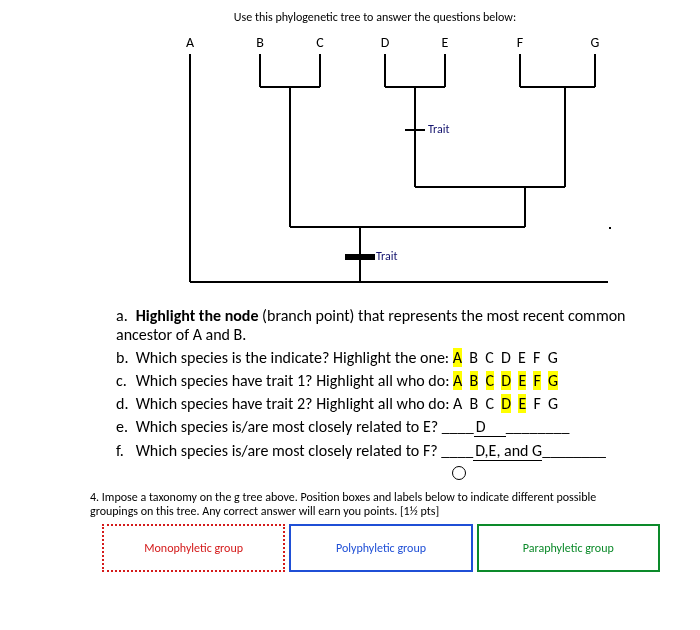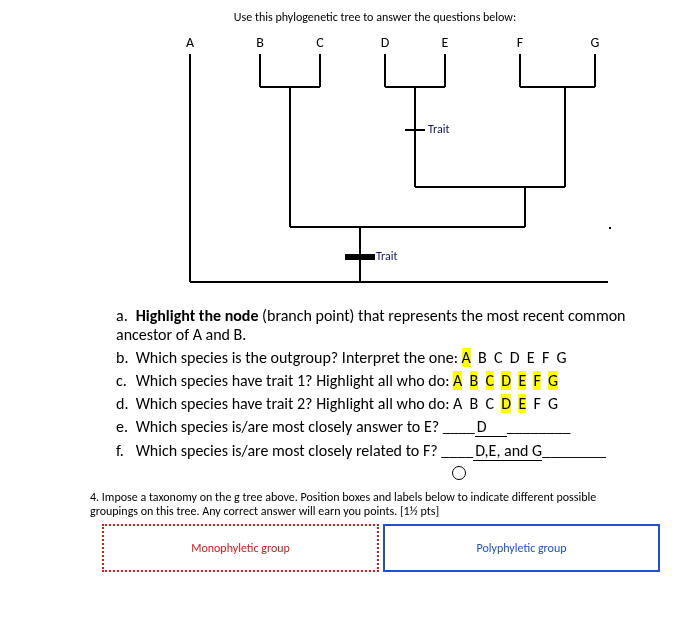--- a/index.html
+++ b/index.html
@@ -203,49 +203,52 @@
   </div>
 
   <div class="questions">
     <ul class="sublist">
       <li>
         <span class="letter">a.</span>
         <span class="bold">Highlight the node</span><span> (branch point) that represents the most recent common ancestor of A and B.</span>
       </li>
       <li>
         <span class="letter">b.</span>
-        <span>Which species is the outgroup? Interpret the one: </span><span><span class="hl">A</span>&nbsp;&nbsp;<span>B</span>&nbsp;&nbsp;<span>C</span>&nbsp;&nbsp;<span>D</span>&nbsp;&nbsp;<span>E</span>&nbsp;&nbsp;<span>F</span>&nbsp;&nbsp;<span>G</span></span>
+        <span>Which species is the indicate? Highlight the one: </span><span><span class="hl">A</span>&nbsp;&nbsp;<span>B</span>&nbsp;&nbsp;<span>C</span>&nbsp;&nbsp;<span>D</span>&nbsp;&nbsp;<span>E</span>&nbsp;&nbsp;<span>F</span>&nbsp;&nbsp;<span>G</span></span>
       </li>
       <li>
         <span class="letter">c.</span>
         <span>Which species have trait 1?  Highlight all who do: </span><span><span class="hl">A</span>&nbsp;&nbsp;<span class="hl">B</span>&nbsp;&nbsp;<span class="hl">C</span>&nbsp;&nbsp;<span class="hl">D</span>&nbsp;&nbsp;<span class="hl">E</span>&nbsp;&nbsp;<span class="hl">F</span>&nbsp;&nbsp;<span class="hl">G</span></span>
       </li>
       <li>
         <span class="letter">d.</span>
         <span>Which species have trait 2?  Highlight all who do: </span><span><span>A</span>&nbsp;&nbsp;<span>B</span>&nbsp;&nbsp;<span>C</span>&nbsp;&nbsp;<span class="hl">D</span>&nbsp;&nbsp;<span class="hl">E</span>&nbsp;&nbsp;<span>F</span>&nbsp;&nbsp;<span>G</span></span>
       </li>
       <li>
         <span class="letter">e.</span>
-        <span>Which species is/are most closely answer to E? </span><span>____</span><span class="ans-line">D</span><span>________</span>
+        <span>Which species is/are most closely related to E? </span><span>____</span><span class="ans-line">D</span><span>________</span>
       </li>
       <li>
         <span class="letter">f.</span>
         <span>Which species is/are most closely related to F? </span><span>____</span><span class="ans-line">D,E, and G</span><span>________</span>
         <br><span style="display:inline-block;width:330px"></span><span class="circ"></span>
       </li>
     </ul>
 
     <p class="q2">
       <span>4. Impose a taxonomy on the g tree above.  Position boxes and labels below to indicate different possible</span><br>
       <span style="display:inline-block">groupings on this tree.  Any correct answer will earn you points. [1½ pts]</span>
     </p>
 
     <div class="groups-row">
       <div class="group-box mono">
         <span>Monophyletic group</span>
       </div>
       <div class="group-box poly">
         <span>Polyphyletic group</span>
       </div>
+      <div class="group-box para">
+        <span>Paraphyletic group</span>
+      </div>
     </div>
   </div>
 
 </div>
 
 </body></html>

